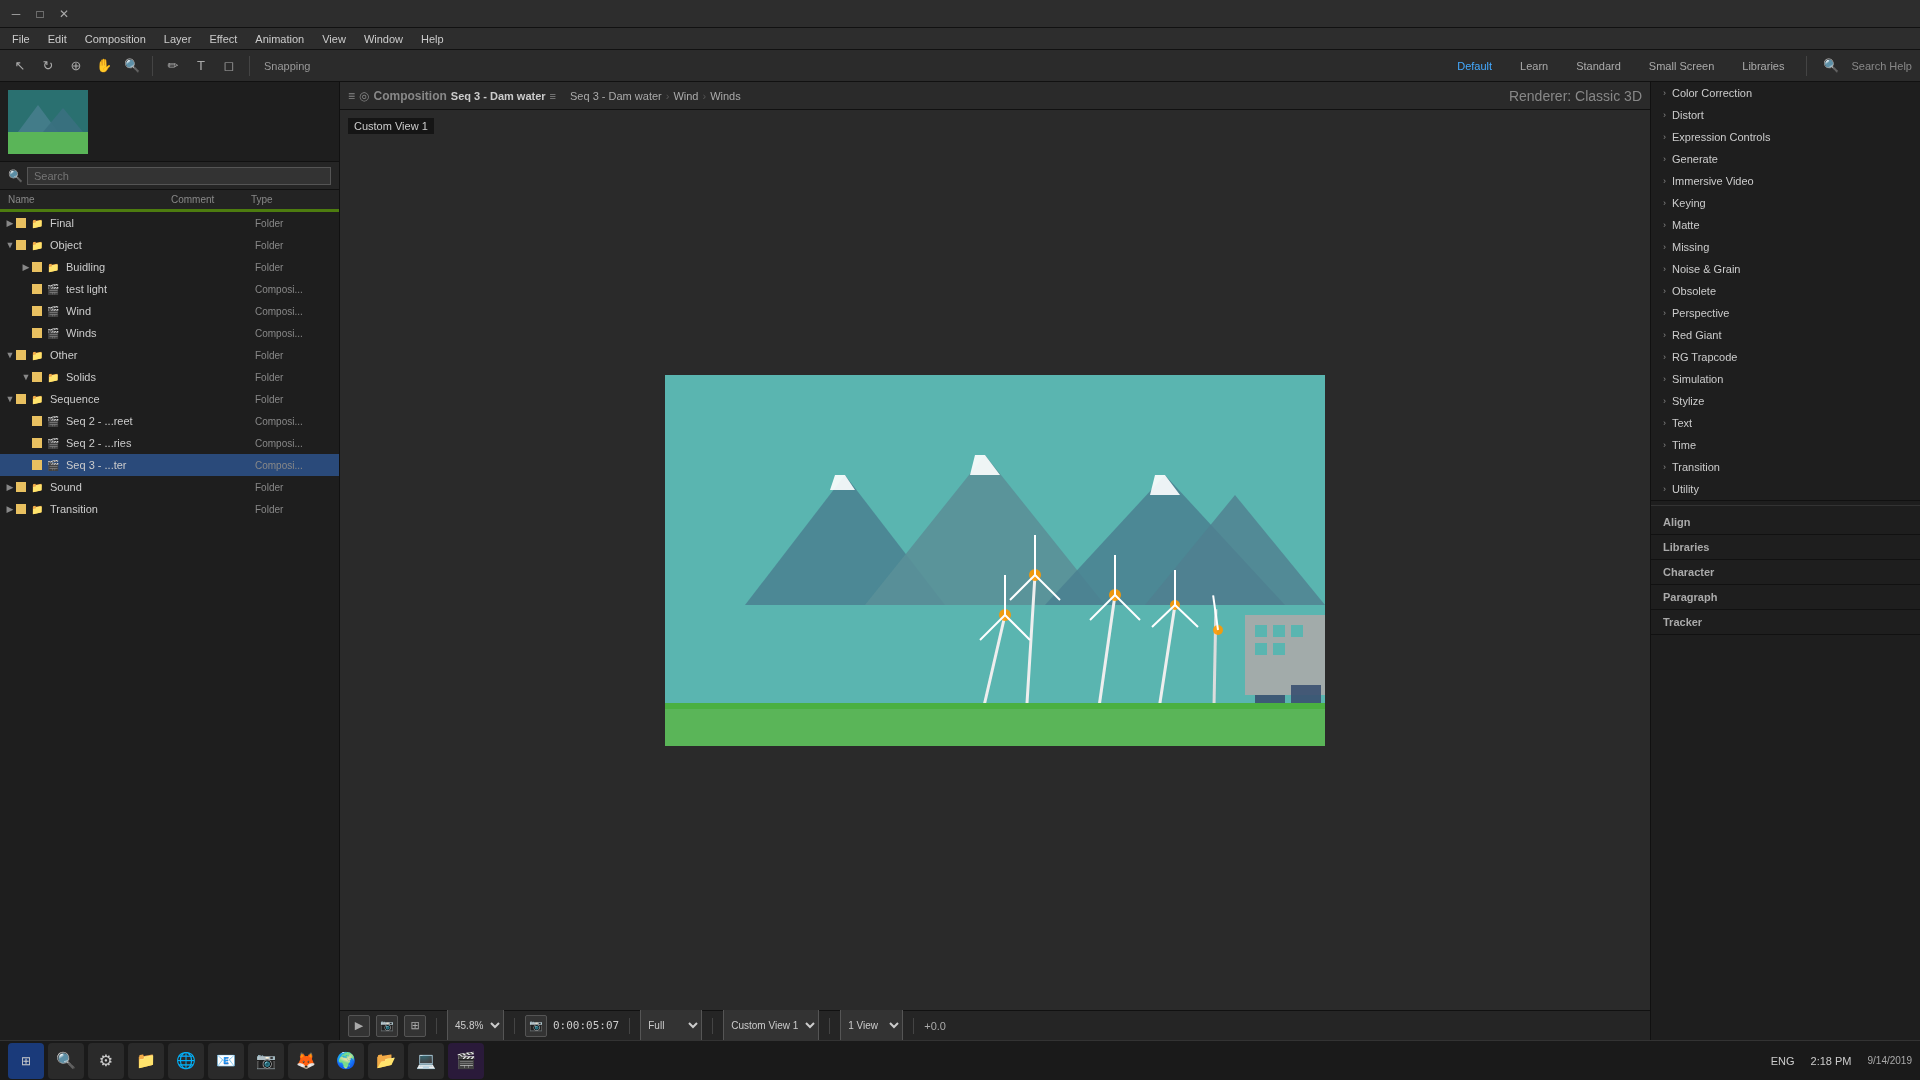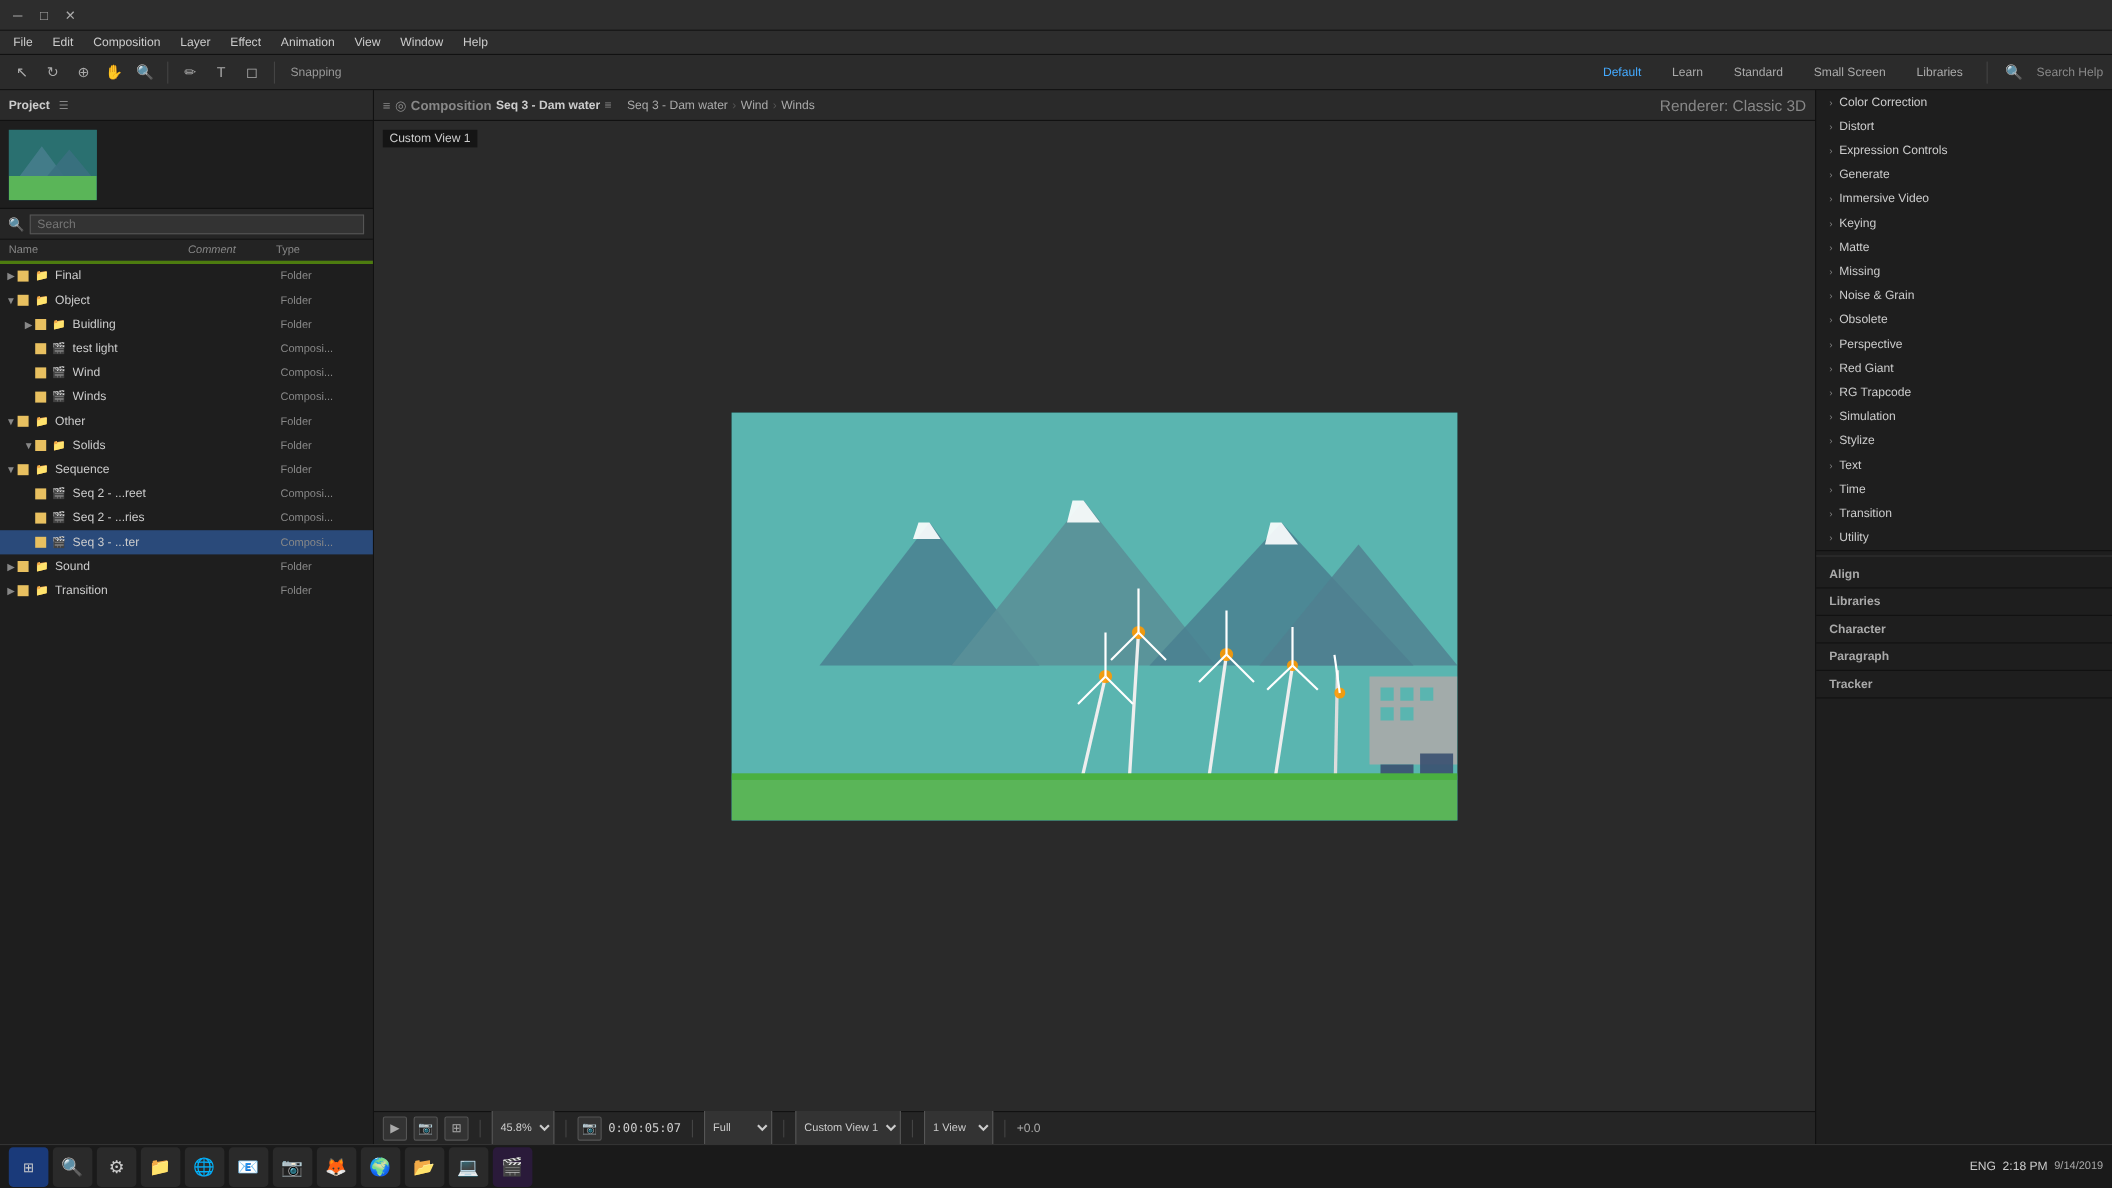--- a/index.html
+++ b/index.html
@@ -42,21 +42,21 @@
     #search-bar input { flex: 1; background: #333; border: 1px solid #555; color: #ccc; padding: 2px 6px; font-size: 11px; outline: none; }
 
     
     #project-list { flex: 1; overflow-y: auto; background: #1e1e1e; }
     #project-list::-webkit-scrollbar { width: 8px; }
     #project-list::-webkit-scrollbar-track { background: #1e1e1e; }
     #project-list::-webkit-scrollbar-thumb { background: #444; }
 
     .list-header { display: flex; padding: 4px 8px; background: #232323; border-bottom: 3px solid #4d7c0f; font-size: 10px; color: #888; }
     .list-header .col-name { flex: 1; }
-    .list-header .col-comment { width: 80px; font-style: italic; }
+    .list-header .col-comment { width: 80px; }
     .list-header .col-type { width: 80px; }
 
     .list-item { display: flex; align-items: center; padding: 2px 4px; height: 22px; cursor: pointer; }
     .list-item.selected { background: #2a4a7a; }
     .item-expand { width: 12px; display: inline-flex; align-items: center; justify-content: center; font-size: 9px; color: #888; cursor: pointer; }
     .item-icon { width: 16px; height: 14px; margin-right: 4px; display: inline-flex; align-items: center; justify-content: center; font-size: 10px; }
     .item-label { flex: 1; font-size: 11px; color: #ccc; overflow: hidden; text-overflow: ellipsis; white-space: nowrap; }
     .item-comment { width: 80px; font-size: 10px; color: #888; }
     .item-type { width: 80px; font-size: 10px; color: #888; }
     .item-color { width: 12px; height: 12px; display: inline-block; margin-right: 4px; }
@@ -164,24 +164,20 @@
     <span class="tab-btn">Libraries</span>
     <div class="toolbar-separator"></div>
     <button class="toolbar-btn">🔍</button>
     <span style="font-size:11px;color:#888;">Search Help</span>
   </div>
 </div>
 
 <div id="main-layout">
 
   <div id="left-panel">
-    <div id="panel-header">
-      <span style="font-weight:bold;color:#ccc;">Project</span>
-      <span style="font-size:10px;color:#888;">☰</span>
-    </div>
 
     <div id="source-item">
       <div id="source-thumbnail">
         <svg width="80" height="64" viewBox="0 0 80 64">
           <rect width="80" height="64" fill="#2a7070"></rect>
           <rect x="0" y="42" width="80" height="22" fill="#5ab558"></rect>
           <polygon points="10,42 30,15 50,42" fill="#4a8090" opacity="0.8"></polygon>
           <polygon points="35,42 55,18 75,42" fill="#3a7080" opacity="0.9"></polygon>
         </svg>
       </div>
@@ -596,18 +592,18 @@
   <button class="tb-btn">⚙</button>
   <button class="tb-btn">📁</button>
   <button class="tb-btn">🌐</button>
   <button class="tb-btn">📧</button>
   <button class="tb-btn">📷</button>
   <button class="tb-btn">🦊</button>
   <button class="tb-btn">🌍</button>
   <button class="tb-btn">📂</button>
   <button class="tb-btn">💻</button>
   <button class="tb-btn" style="background:#2a1a3a;">🎬</button>
-  <div style="margin-left:auto;display:flex;align-items:center;gap:6px;">
+  <div style="margin-left:auto;display:flex;align-items:center;gap:16px;">
     <span style="font-size:11px;color:#ccc;">ENG</span>
     <span style="font-size:11px;color:#ccc;">2:18 PM</span>
     <span style="font-size:10px;color:#aaa;">9/14/2019</span>
   </div>
 </div>
 
 </body></html>

